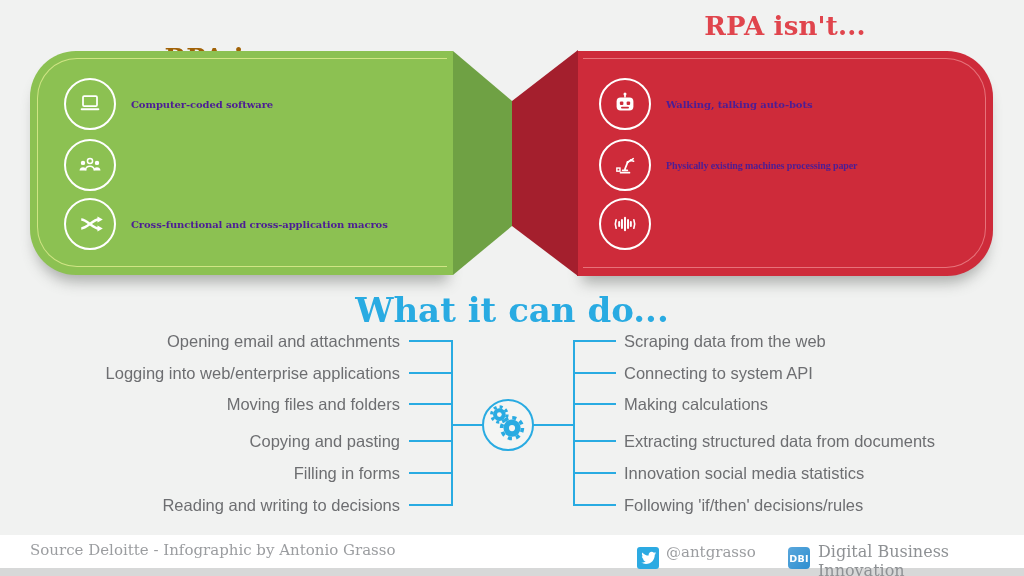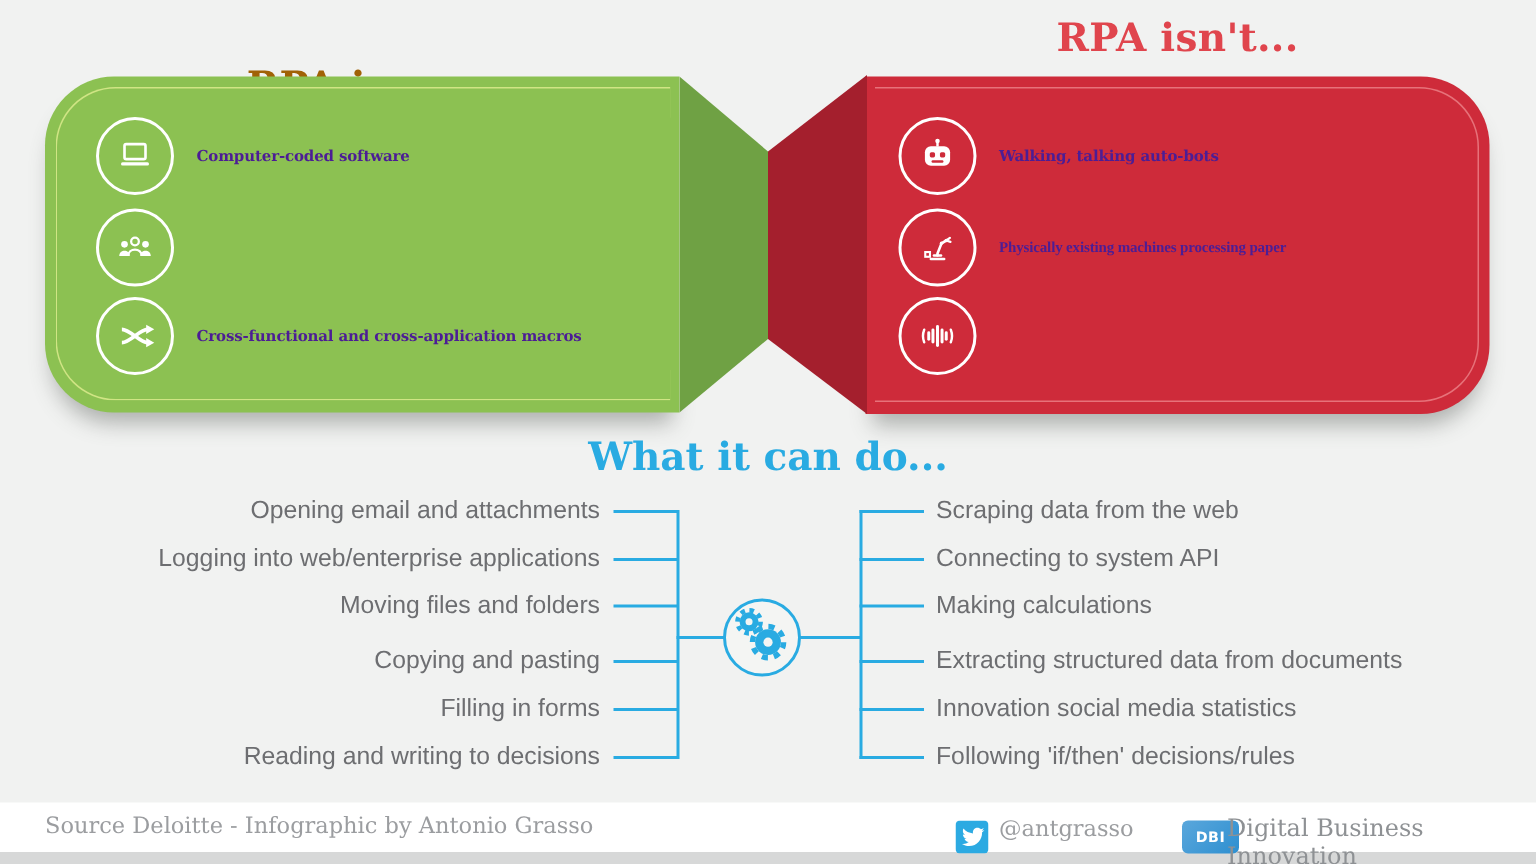--- a/index.html
+++ b/index.html
@@ -27,36 +27,36 @@
   
   .b-row{position:absolute;display:flex;align-items:center;gap:15px;transform:translateY(-50%);}
   .g-row{left:64px;} .r-row{left:599px;}
   .icon-circle{width:48px;height:48px;border:2.5px solid #fff;border-radius:50%;
                display:flex;align-items:center;justify-content:center;flex:0 0 auto;}
   .b-text{color:#4c1d95;font-size:10px;font-weight:bold;line-height:19px;letter-spacing:-.1px;}
   .w330{width:330px;} .w350{width:350px;} .w300{width:300px;font-family:Liberation Serif, serif;} .w335{width:335px;}
 
   
   .cando-title{position:absolute;left:0;top:290px;width:1024px;text-align:center;
-               font-size:26px;font-weight:bold;color:#29abe2;}
+               font-size:34px;font-weight:bold;color:#29abe2;}
   .list-item{position:absolute;font-family:"Liberation Sans", sans-serif;font-size:16.5px;
              color:#6d6e71;white-space:nowrap;transform:translateY(-50%);}
   .l-item{right:624px;text-align:right;}
   .r-item{left:624px;}
   .line{position:absolute;background:#29abe2;}
   .gear-circle{position:absolute;left:482px;top:399px;width:52px;height:52px;border-radius:50%;
                border:2.5px solid #29abe2;background:#f4f5f3;box-sizing:border-box;}
 
   
   .footer-band{position:absolute;left:0;top:535px;width:1024px;height:33px;background:#ffffff;}
   .footer-strip{position:absolute;left:0;top:568px;width:1024px;height:8px;background:#d7d8d8;}
   .source-text{position:absolute;left:30px;top:541px;font-size:15px;color:#9b9da0;}
   .tw-icon{position:absolute;left:637px;top:547px;}
   .tw-handle{position:absolute;left:666px;top:543px;font-size:15px;color:#9b9da0;}
-  .dbi-logo{position:absolute;left:788px;top:547px;width:38px;height:22px;border-radius:4px;
+  .dbi-logo{position:absolute;left:788px;top:547px;width:22px;height:22px;border-radius:4px;
             background:linear-gradient(135deg,#5aa7dc,#2e8fd0);display:flex;align-items:center;justify-content:center;
             color:#fff;font-family:"DejaVu Sans",sans-serif;font-weight:bold;font-size:9.5px;letter-spacing:.3px;}
   .brand-text{position:absolute;left:818px;top:542px;font-size:16px;color:#8e9194;}
 </style>
 </head>
 <body>
 
 <div class="canvas">
 
   <div class="banner-title title-is">RPA is...</div>

